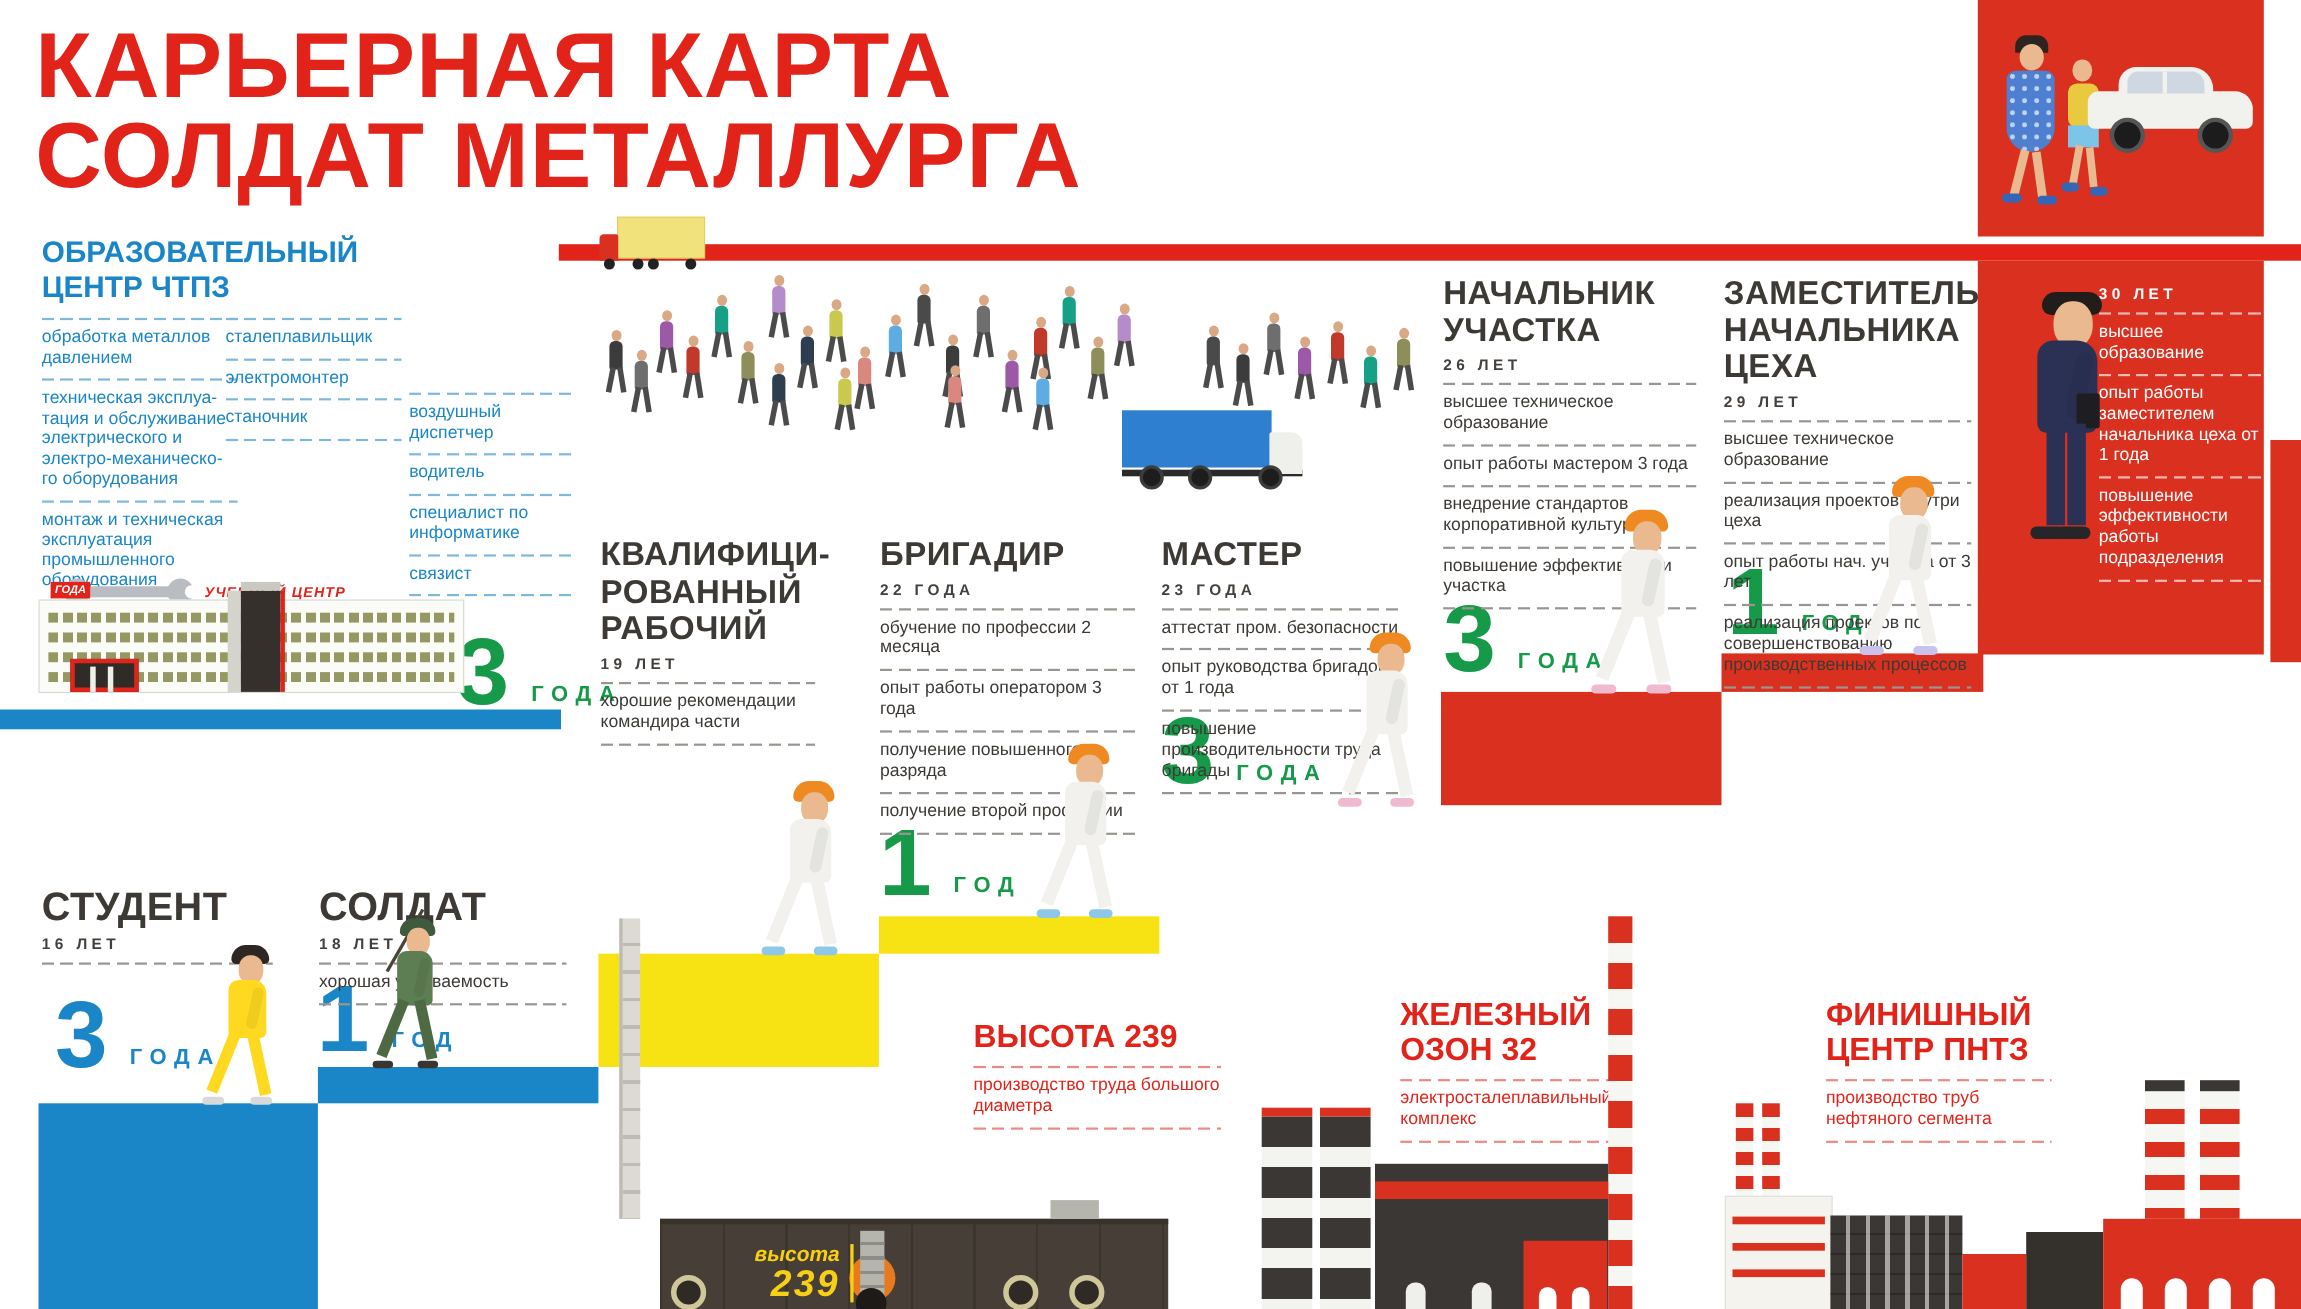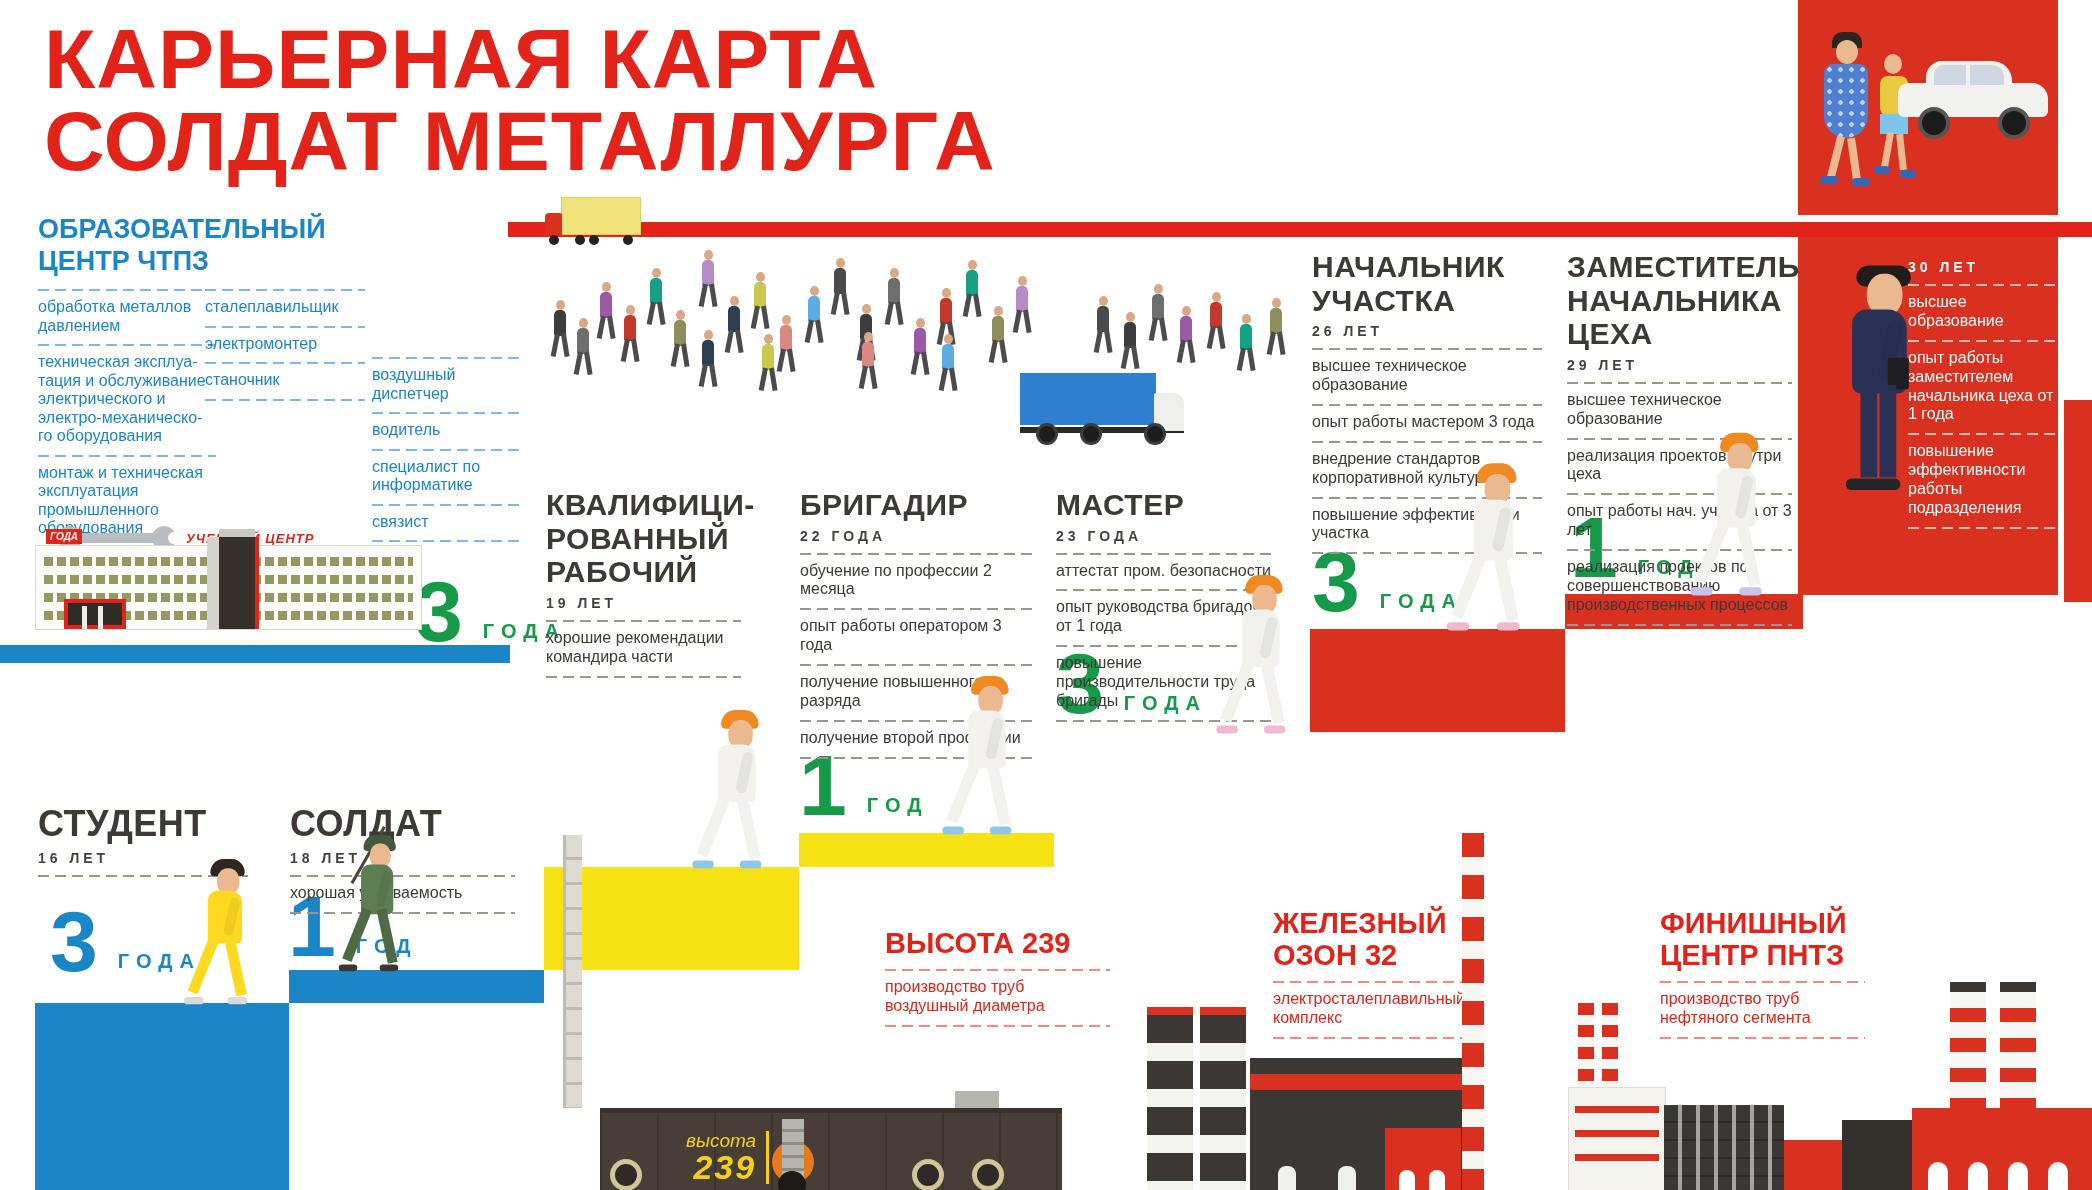--- a/index.html
+++ b/index.html
@@ -1,21 +1,21 @@
 <!DOCTYPE html>
 <html><head>
 <meta charset="utf-8">
 <style>
   html,body{margin:0;padding:0;background:#fff;}
   .canvas{position:relative;width:2092px;height:1190px;overflow:hidden;background:#fff;
           font-family:"Liberation Sans",sans-serif;color:#3d3935;}
   .abs{position:absolute;}
 
   
-  .title{position:absolute;left:44px;top:18px;font-size:84px;line-height:.98;font-weight:bold;
+  .title{position:absolute;left:32px;top:18px;font-size:84px;line-height:.98;font-weight:bold;
          color:#e2231a;letter-spacing:1px;}
 
   
   .red-strip{position:absolute;left:508px;top:222px;width:1584px;height:15px;background:#e2231a;}
   .blue-strip{position:absolute;left:0;top:645px;width:510px;height:18px;background:#1a86c8;}
   .top-red-block{position:absolute;left:1798px;top:0;width:260px;height:215px;background:#d93020;}
   .red-panel{position:absolute;left:1798px;top:237px;width:260px;height:358px;background:#d93020;}
   .right-band{position:absolute;left:2064px;top:400px;width:28px;height:202px;background:#d93020;}
 
   
@@ -169,21 +169,21 @@
   .wrench .chip{left:-6px;top:4px;padding:2px 4px;background:#e2231a;color:#fff;font-size:10px;font-weight:bold;}
   .wrench .txt{left:134px;top:6px;color:#e2231a;font-size:13px;font-weight:bold;letter-spacing:1px;white-space:nowrap;}
 
   .vys-chim{position:absolute;left:563px;top:835px;width:16px;height:273px;background:#dcdad3;
             border-left:3px solid #bdbbb3;
             background-image:repeating-linear-gradient(180deg,transparent 0 22px,#bdbbb3 22px 25px);}
   .vys-bld{position:absolute;left:600px;top:1108px;width:462px;height:82px;background:#473f37;border-top:5px solid #39322b;
            background-image:repeating-linear-gradient(90deg,rgba(0,0,0,.16) 0 2px,transparent 2px 57px);}
   .vys-bld i{position:absolute;display:block;}
   .vys-bld .sign{left:86px;top:18px;color:#f7cf17;text-align:right;line-height:1;border-right:3px solid #f7cf17;padding-right:10px;}
-  .vys-bld .sign .w1{font-size:19px;font-weight:normal;display:block;}
+  .vys-bld .sign .w1{font-size:19px;font-weight:bold;display:block;}
   .vys-bld .sign .w2{font-size:34px;font-weight:bold;display:block;letter-spacing:2px;}
   .vys-bld .oc{left:172px;top:28px;width:42px;height:42px;border-radius:50%;background:#e87a1e;}
   .vys-bld .mast{left:182px;top:6px;width:22px;height:74px;background:#b5b5ae;
                  background-image:repeating-linear-gradient(180deg,transparent 0 10px,#8d8d86 10px 13px);}
   .vys-bld .bc{left:178px;top:58px;width:28px;height:28px;border-radius:50%;background:#1d1a17;}
   .vys-bld .ph{top:46px;width:32px;height:32px;border-radius:50%;border:5px solid #cfc69a;background:#2f2a25;box-sizing:border-box;}
   .vys-bld .p1{left:10px;} .vys-bld .p2{left:312px;} .vys-bld .p3{left:372px;}
   .vys-bld .roofbox{left:355px;top:-22px;width:44px;height:17px;background:#b5b5ae;}
 
   .oz-chim-tall{position:absolute;left:1462px;top:833px;width:22px;height:357px;
@@ -421,21 +421,21 @@
         <div class="li">специалист по информатике</div>
         <div class="dash dash-blue"></div>
         <div class="li">связист</div>
         <div class="dash dash-blue"></div>
       </div>
   </div>
 
   <div class="fac f1">
     <h4>ВЫСОТА 239</h4>
     <div class="dash dash-red"></div>
-    <div class="li">производство труб воздушный диаметра</div>
+    <div class="li">производство труда большого диаметра</div>
     <div class="dash dash-red"></div>
   </div>
   <div class="fac f2">
     <h4>ЖЕЛЕЗНЫЙ ОЗОН 32</h4>
     <div class="dash dash-red"></div>
     <div class="li">электросталеплавильный комплекс</div>
     <div class="dash dash-red"></div>
   </div>
   <div class="fac f3">
     <h4>ФИНИШНЫЙ ЦЕНТР ПНТЗ</h4>

